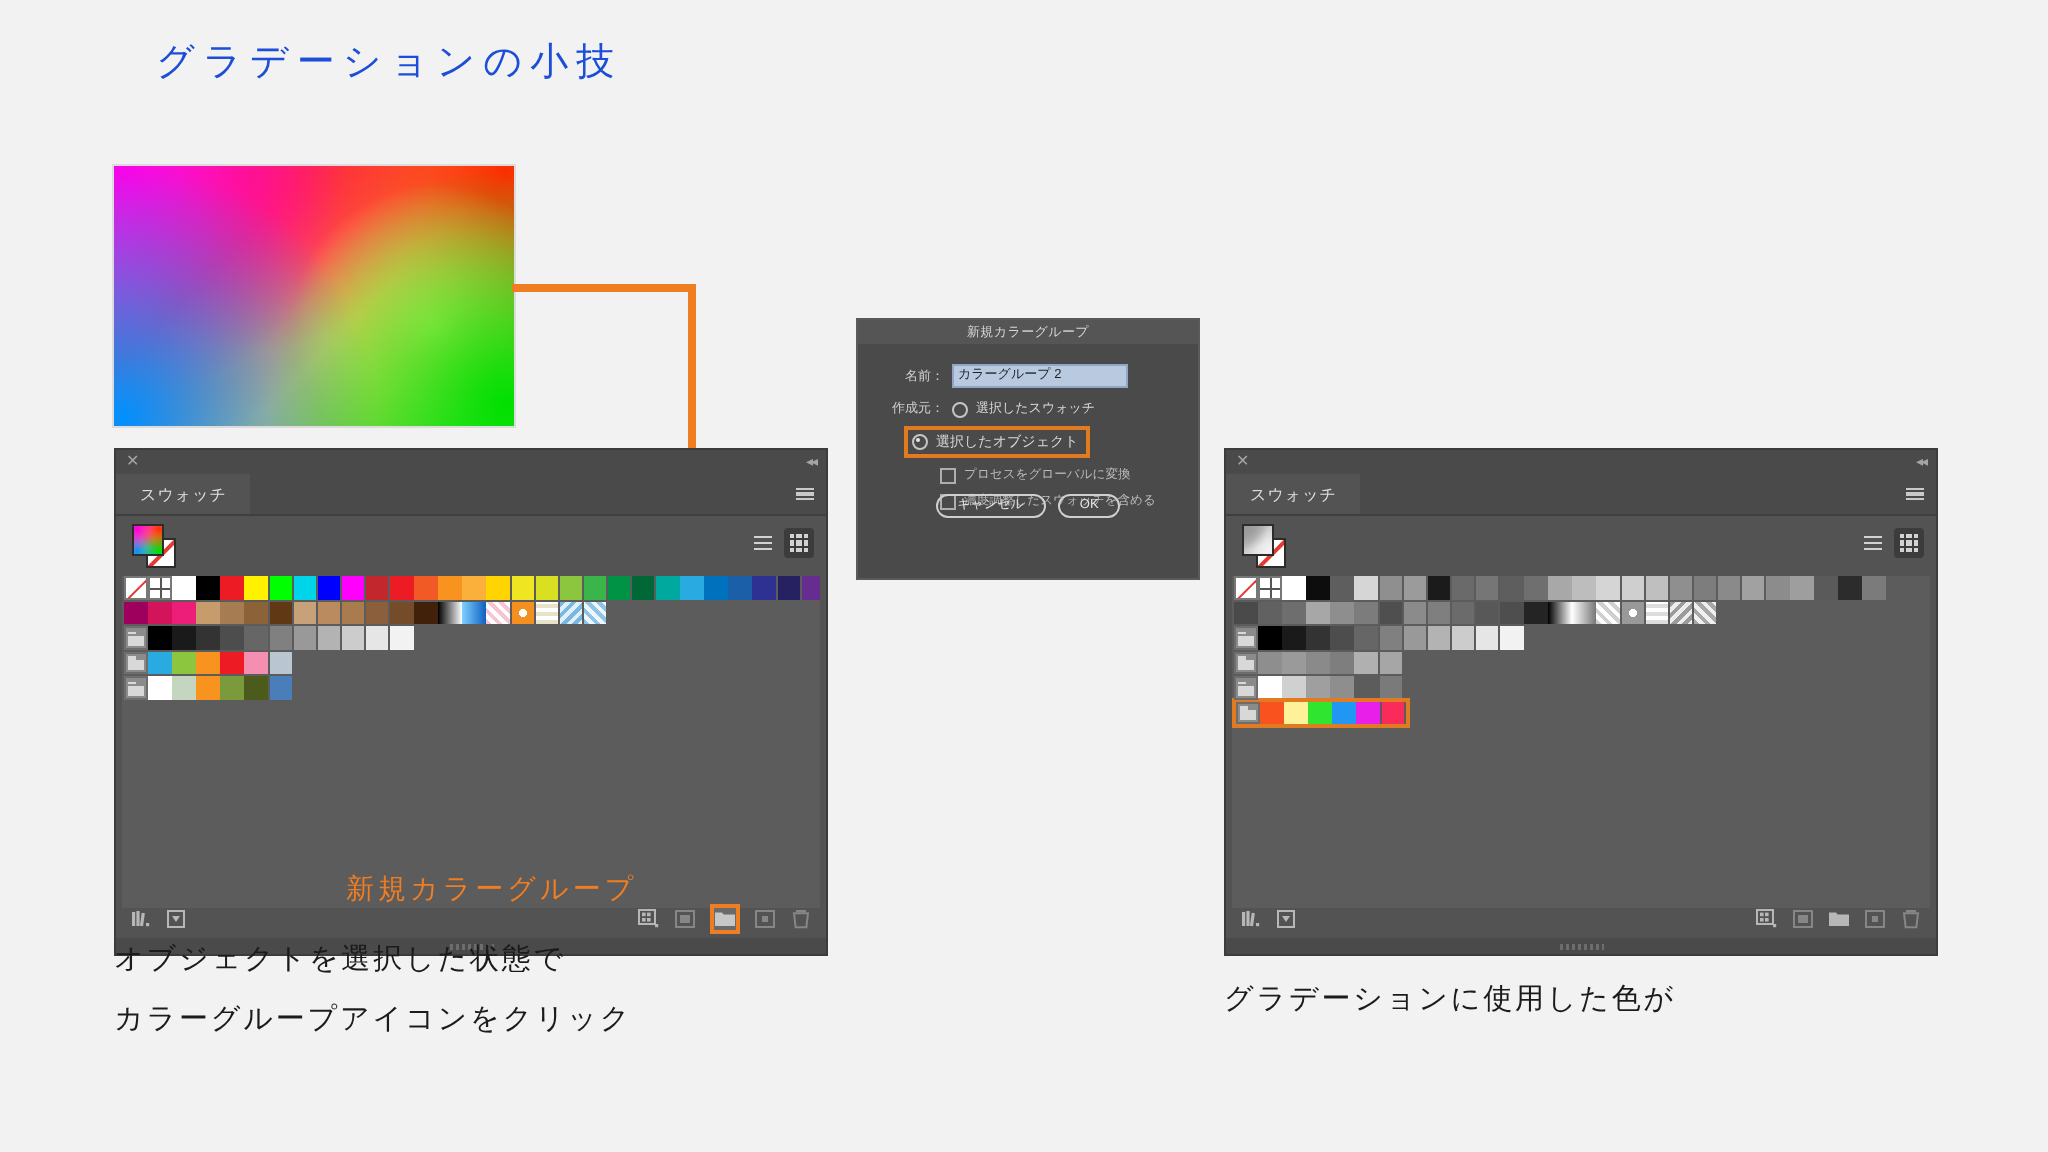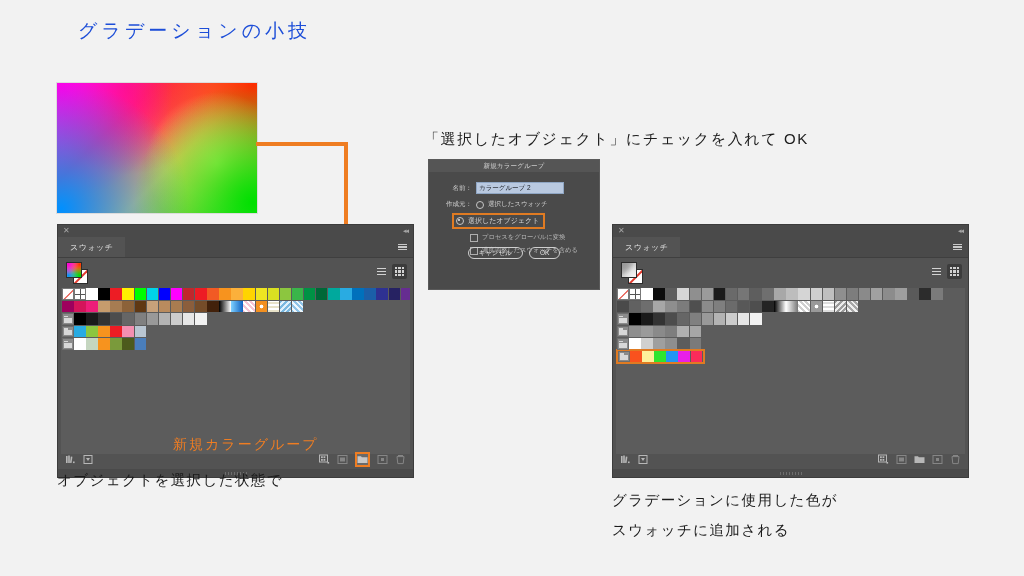--- a/index.html
+++ b/index.html
@@ -253,21 +253,20 @@
 <div class="page">
 
   <div class="title">グラデーションの小技</div>
 
   <div class="gradient-art"></div>
 
   <div class="conn-h"></div>
   <div class="conn-v"></div>
   <div class="conn-arrow"></div>
 
-  <div class="dialog-note">「選択したオブジェクト」にチェックを入れて OK</div>
 
   <div class="dialog">
     <div class="dialog-titlebar">
       <span>新規カラーグループ</span>
     </div>
     <div class="dialog-body">
 
       <div class="dlg-row">
         <span class="dlg-label">名前：</span>
         <span class="dlg-input">カラーグループ 2</span>
@@ -707,19 +706,19 @@
         </span>
       </span>
     </div>
     <div class="panel-resize">
         <i></i>
       </div>
   </div>
 
   <div class="caption caption-left">
     <div>オブジェクトを選択した状態で</div>
+    <div>カラーグループアイコンをクリック</div>
   </div>
   <div class="caption caption-right">
     <div>グラデーションに使用した色が</div>
-    <div>スウォッチに追加される</div>
   </div>
 
 </div>
 
 </body></html>

